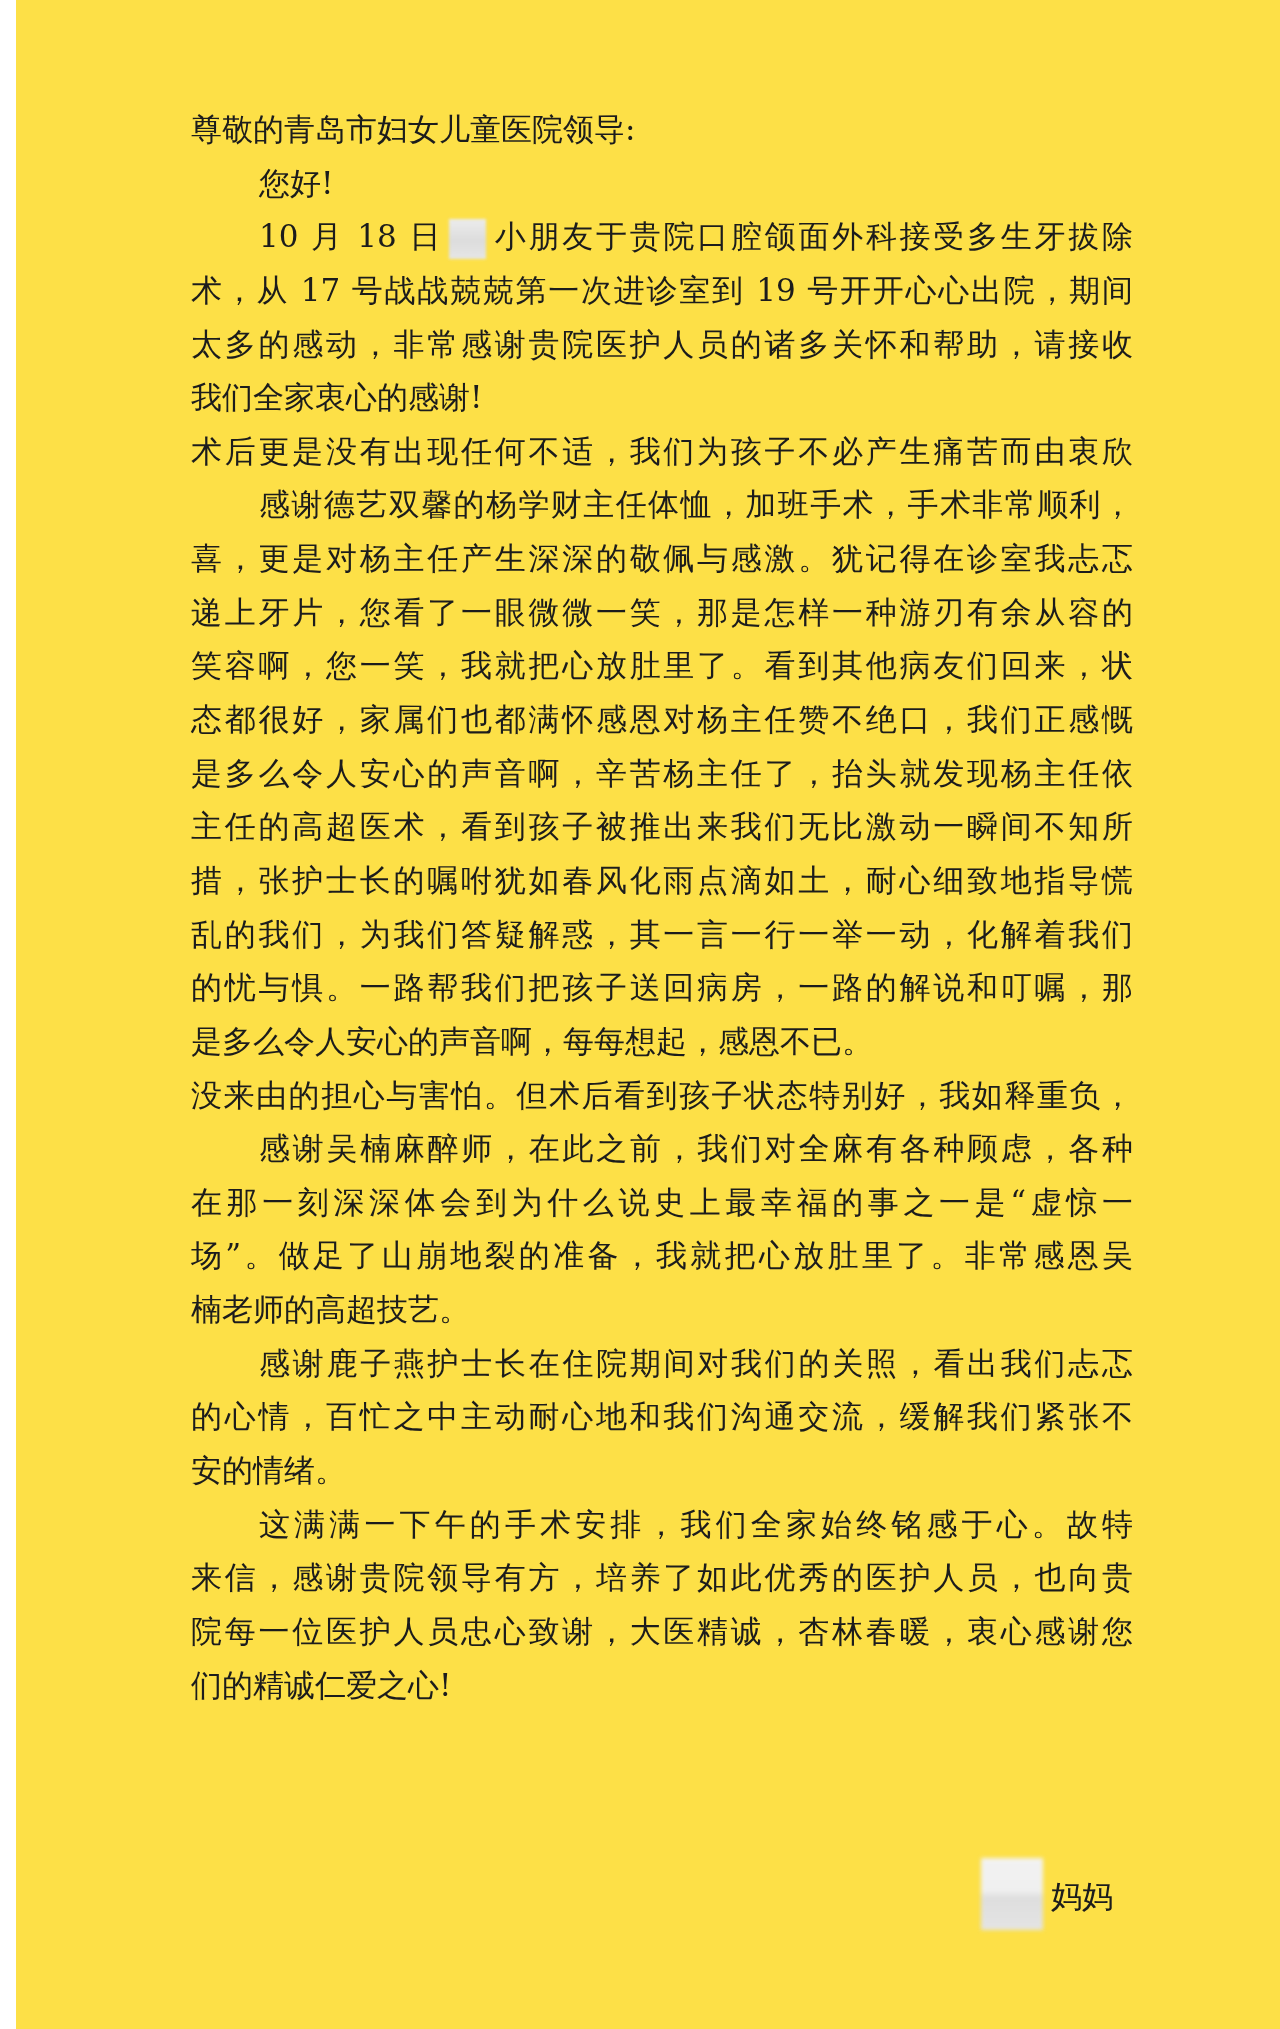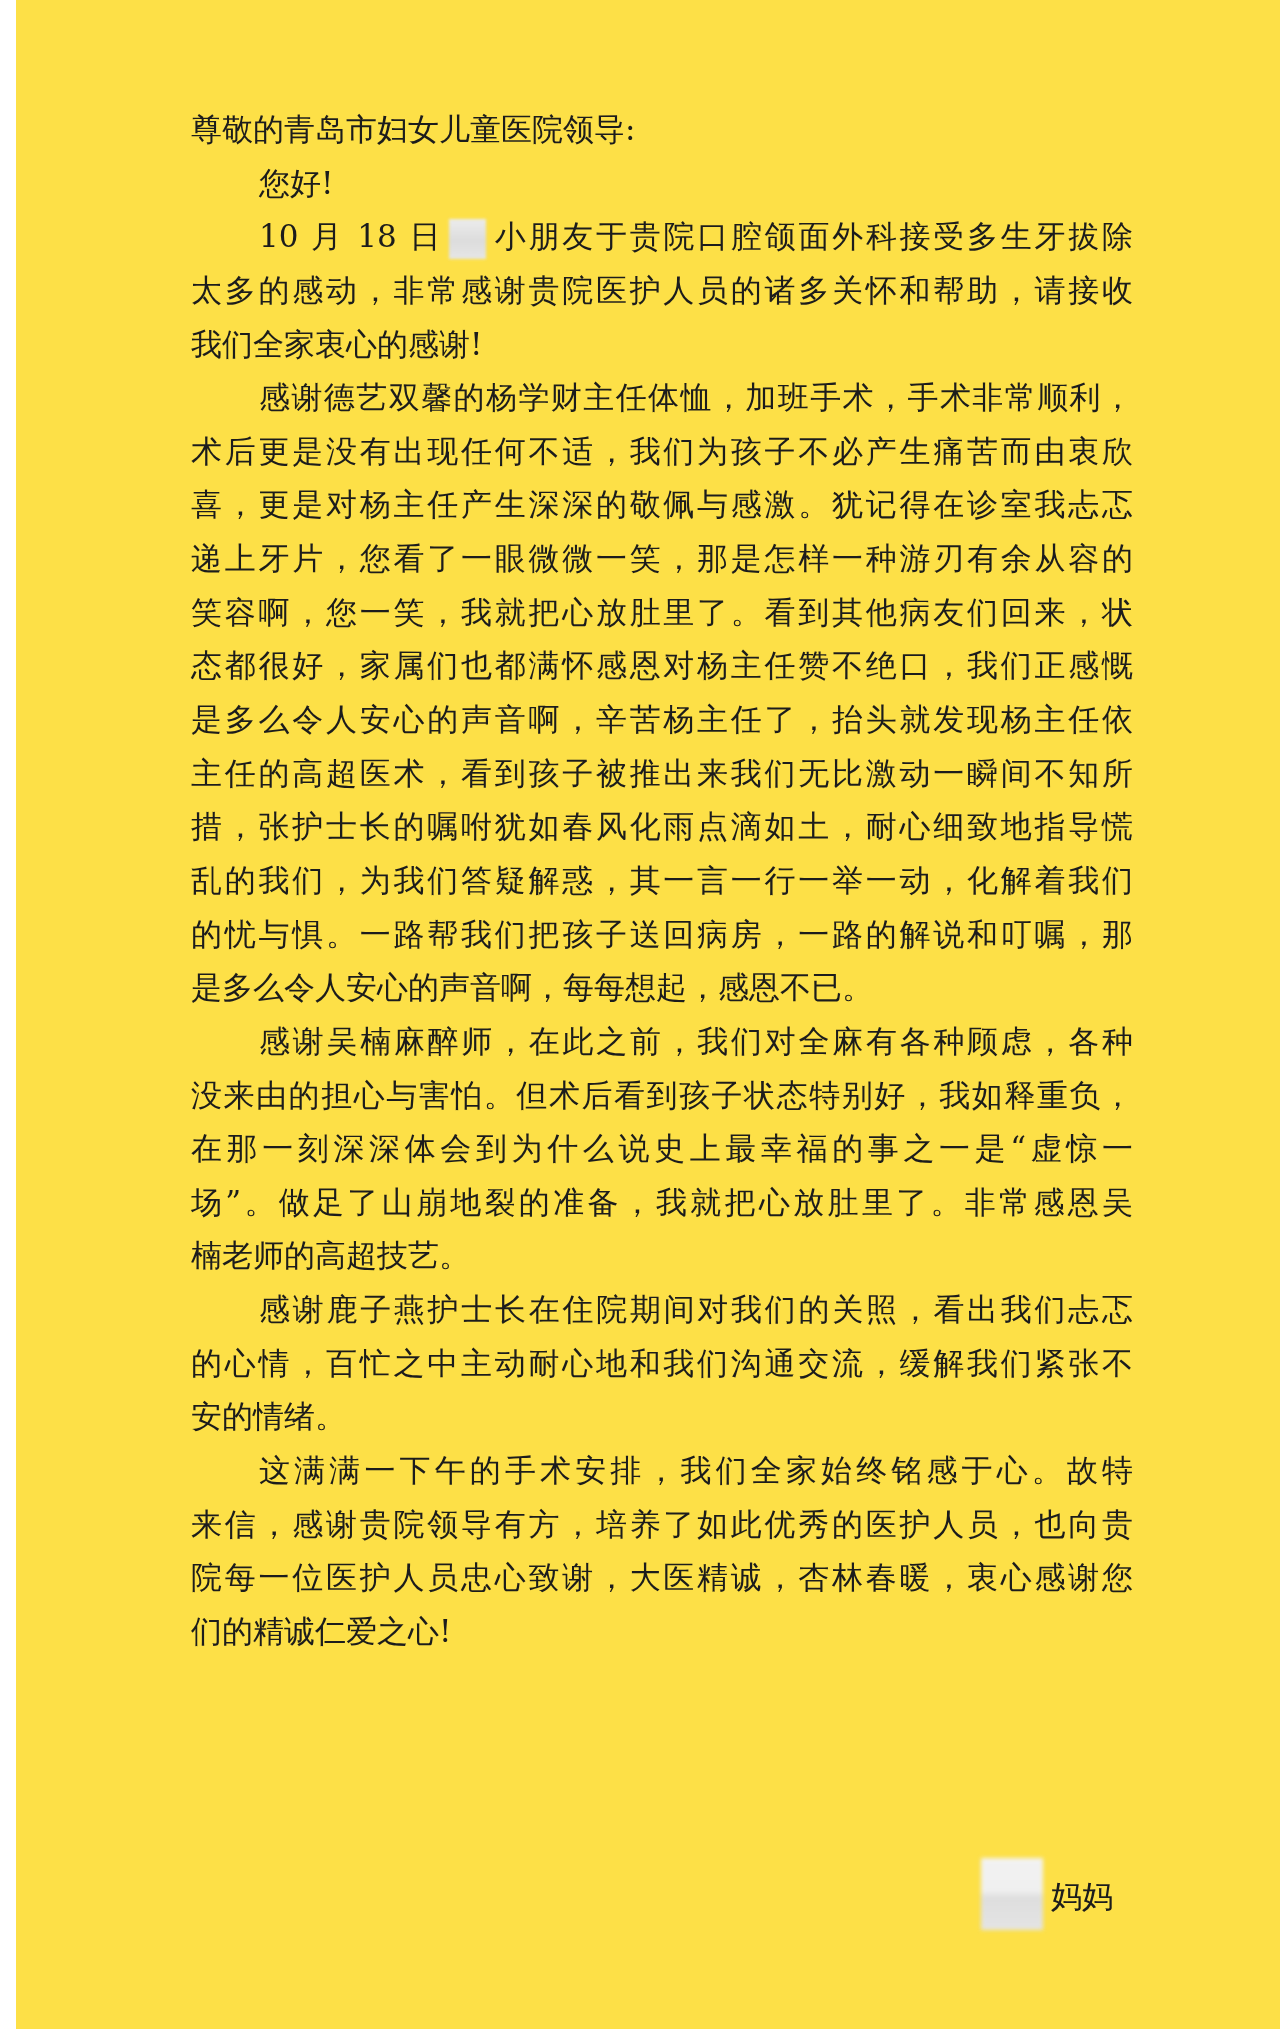--- a/index.html
+++ b/index.html
@@ -38,45 +38,46 @@
 </head>
 <body>
 
 <div class="page">
   <div class="letter">
     <div class="line last">尊敬的青岛市妇女儿童医院领导:</div>
     <div class="line last indent">您好!</div>
 
     <div>
       <div class="line indent"><span>10 月 18 日</span><span class="redact"></span><span>小朋友于贵院口腔颌面外科接受多生牙拔除</span></div>
+      <div class="line">术，从 17 号战战兢兢第一次进诊室到 19 号开开心心出院，期间</div>
       <div class="line">太多的感动，非常感谢贵院医护人员的诸多关怀和帮助，请接收</div>
       <div class="line last">我们全家衷心的感谢!</div>
     </div>
 
     <div>
+      <div class="line">术后更是没有出现任何不适，我们为孩子不必产生痛苦而由衷欣</div>
       <div class="line indent">感谢德艺双馨的杨学财主任体恤，加班手术，手术非常顺利，</div>
-      <div class="line">术后更是没有出现任何不适，我们为孩子不必产生痛苦而由衷欣</div>
       <div class="line">喜，更是对杨主任产生深深的敬佩与感激。犹记得在诊室我忐忑</div>
       <div class="line">递上牙片，您看了一眼微微一笑，那是怎样一种游刃有余从容的</div>
       <div class="line">笑容啊，您一笑，我就把心放肚里了。看到其他病友们回来，状</div>
       <div class="line">态都很好，家属们也都满怀感恩对杨主任赞不绝口，我们正感慨</div>
       <div class="line">是多么令人安心的声音啊，辛苦杨主任了，抬头就发现杨主任依</div>
     </div>
 
     <div>
       <div class="line">主任的高超医术，看到孩子被推出来我们无比激动一瞬间不知所</div>
       <div class="line">措，张护士长的嘱咐犹如春风化雨点滴如土，耐心细致地指导慌</div>
       <div class="line">乱的我们，为我们答疑解惑，其一言一行一举一动，化解着我们</div>
       <div class="line">的忧与惧。一路帮我们把孩子送回病房，一路的解说和叮嘱，那</div>
       <div class="line last">是多么令人安心的声音啊，每每想起，感恩不已。</div>
     </div>
 
     <div>
+      <div class="line">没来由的担心与害怕。但术后看到孩子状态特别好，我如释重负，</div>
       <div class="line indent">感谢吴楠麻醉师，在此之前，我们对全麻有各种顾虑，各种</div>
-      <div class="line">没来由的担心与害怕。但术后看到孩子状态特别好，我如释重负，</div>
       <div class="line">在那一刻深深体会到为什么说史上最幸福的事之一是“虚惊一</div>
       <div class="line">场”。做足了山崩地裂的准备，我就把心放肚里了。非常感恩吴</div>
       <div class="line last">楠老师的高超技艺。</div>
     </div>
 
     <div>
       <div class="line indent">感谢鹿子燕护士长在住院期间对我们的关照，看出我们忐忑</div>
       <div class="line">的心情，百忙之中主动耐心地和我们沟通交流，缓解我们紧张不</div>
       <div class="line last">安的情绪。</div>
     </div>

